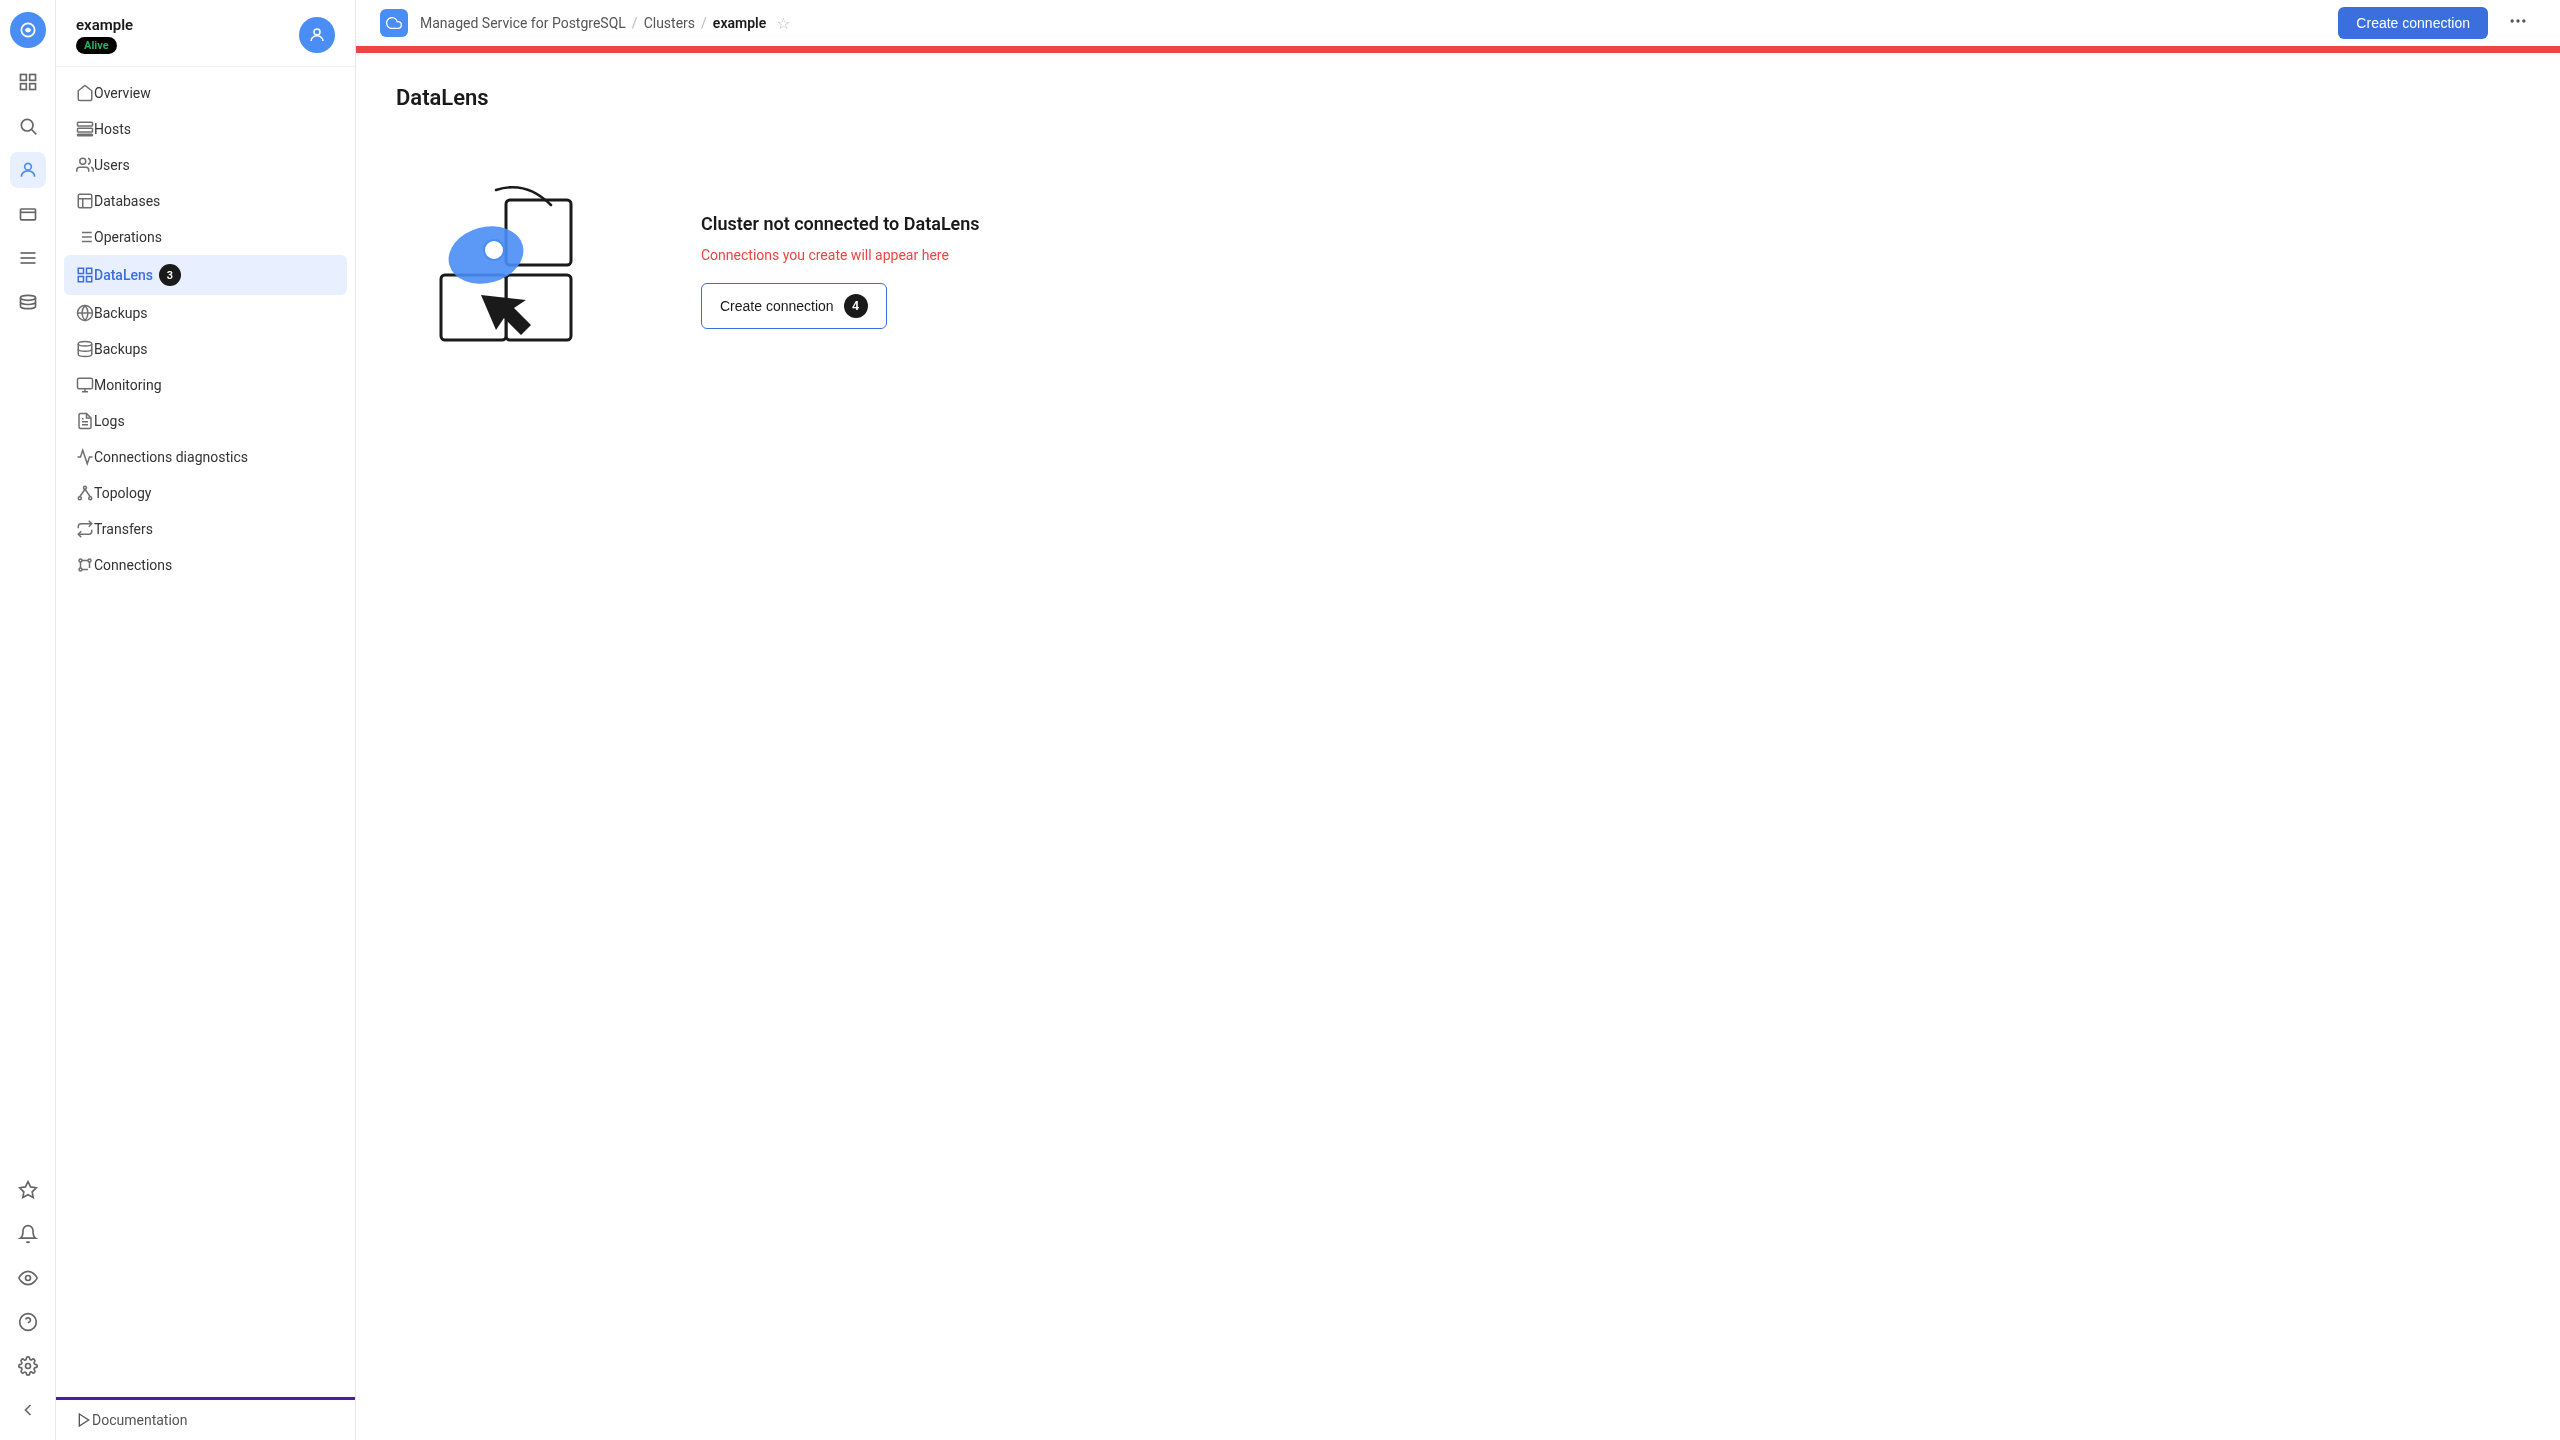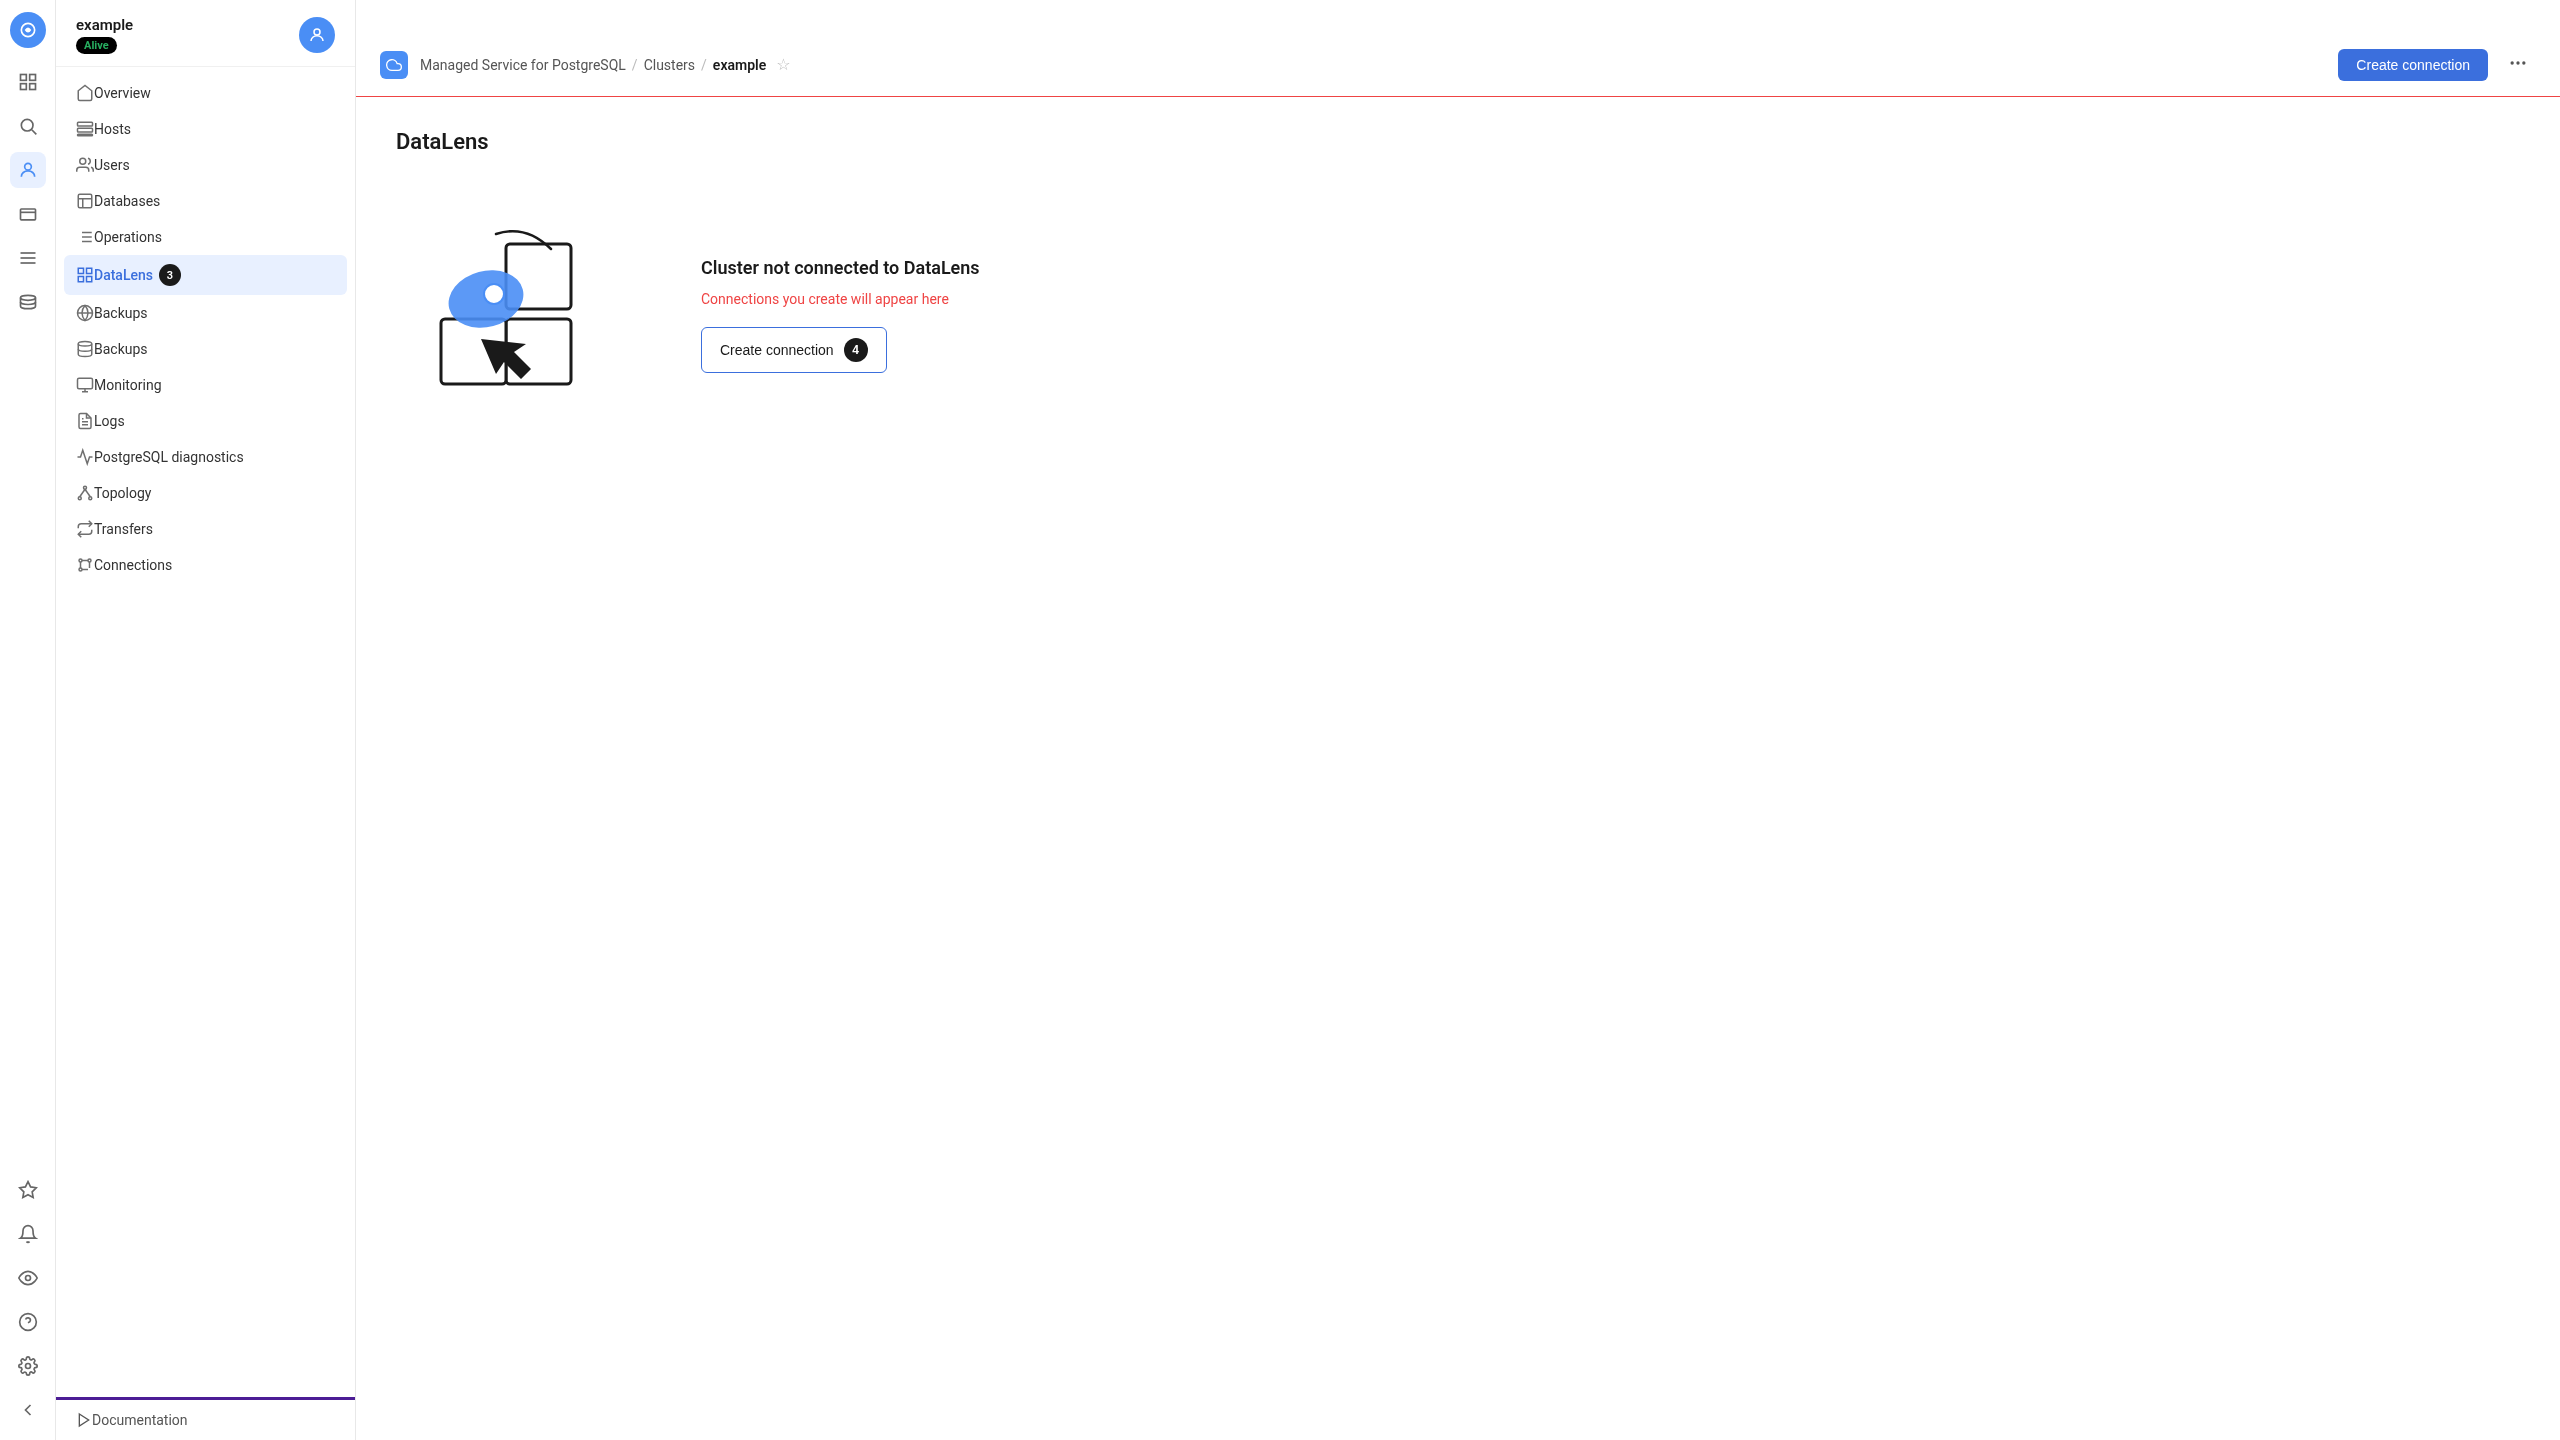--- a/index.html
+++ b/index.html
@@ -120,28 +120,27 @@
     }
 
     
     .main-area {
       flex: 1;
       display: flex;
       flex-direction: column;
       overflow: hidden;
     }
     .top-bar {
-      height: 64px;
-      border-bottom: 1px solid #ef4444;
+      height: 53px;
+      border-bottom: 7px solid #ef4444;
       display: flex;
       align-items: center;
       padding: 0 24px;
       gap: 12px;
       flex-shrink: 0;
-      margin-top: 33px;
     }
     .top-bar-service-icon {
       width: 28px; height: 28px;
       background: #4a8ef5;
       border-radius: 6px;
       display: flex; align-items: center; justify-content: center;
       color: white;
       font-size: 12px;
     }
     .breadcrumb {
@@ -442,21 +441,21 @@
           <line x1="16" y1="17" x2="8" y2="17"></line>
           <polyline points="10 9 9 9 8 9"></polyline>
         </svg>
       <span>Logs</span>
     </div>
 
     <div class="nav-item">
       <svg viewBox="0 0 24 24" fill="none" stroke="currentColor" stroke-width="2" width="18" height="18">
           <polyline points="22 12 18 12 15 21 9 3 6 12 2 12"></polyline>
         </svg>
-      <span>PostgreSQL diagnostics</span>
+      <span>Connections diagnostics</span>
     </div>
 
     <div class="nav-item">
       <svg viewBox="0 0 24 24" fill="none" stroke="currentColor" stroke-width="2" width="18" height="18">
           <circle cx="12" cy="5" r="2"></circle>
           <circle cx="5" cy="19" r="2"></circle>
           <circle cx="19" cy="19" r="2"></circle>
           <line x1="12" y1="7" x2="5" y2="17"></line>
           <line x1="12" y1="7" x2="19" y2="17"></line>
         </svg>

